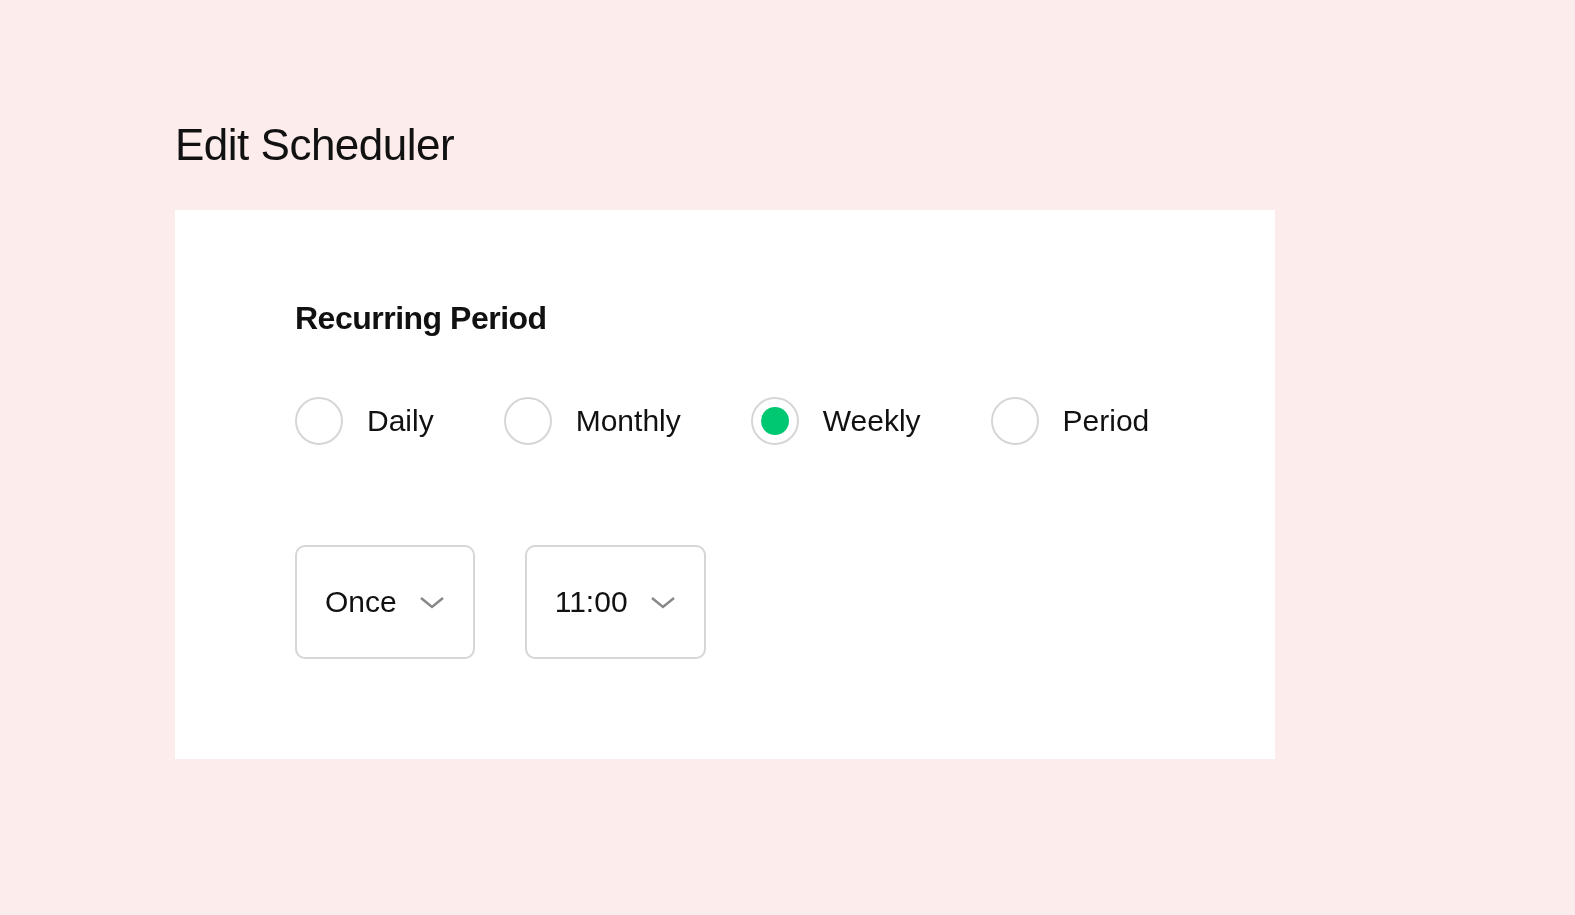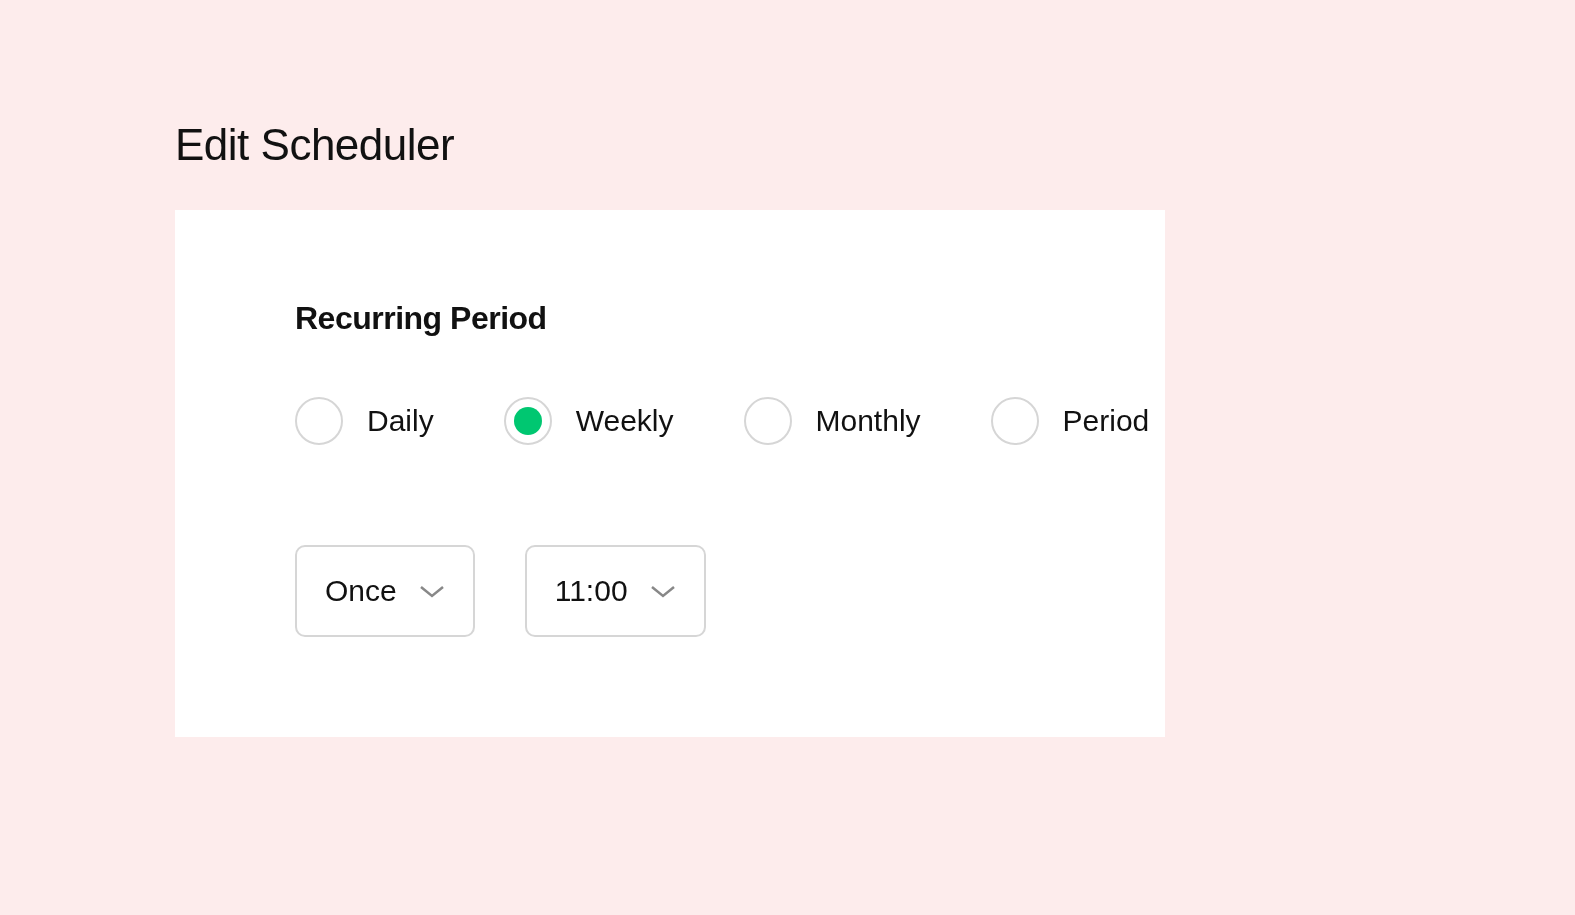--- a/index.html
+++ b/index.html
@@ -13,21 +13,21 @@
     padding-left: 175px;
   }
   .page-title {
     font-size: 44px;
     font-weight: 500;
     letter-spacing: -0.5px;
     margin-bottom: 40px;
   }
   .panel {
     background: #fff;
-    width: 990px;
+    width: 1100px;
     padding: 90px 120px 100px 120px;
   }
   .section-heading {
     font-size: 32px;
     font-weight: 600;
     letter-spacing: -0.5px;
     margin-bottom: 60px;
   }
   .radio-row {
     display: flex;
@@ -64,21 +64,21 @@
   .dropdown-row {
     display: flex;
     gap: 50px;
   }
   .dropdown {
     display: flex;
     align-items: center;
     gap: 22px;
     border: 2px solid #d6d6d6;
     border-radius: 10px;
-    padding: 27px 28px;
+    padding: 38px 28px;
     cursor: pointer;
     background: #fff;
   }
   .dropdown-value {
     font-size: 30px;
     font-weight: 400;
   }
   .chevron {
     width: 26px;
     height: 16px;
@@ -101,26 +101,26 @@
 
 <div class="panel">
   <h2 class="section-heading">Recurring Period</h2>
 
   <div class="radio-row">
     <div class="radio-option">
       <span class="radio-circle"></span>
       <span class="radio-label">Daily</span>
     </div>
     <div class="radio-option">
+      <span class="radio-circle"></span>
+      <span class="radio-label">Monthly</span>
+    </div>
+    <div class="radio-option">
       <span class="radio-circle selected"></span>
       <span class="radio-label">Weekly</span>
-    </div>
-    <div class="radio-option">
-      <span class="radio-circle"></span>
-      <span class="radio-label">Monthly</span>
     </div>
     <div class="radio-option">
       <span class="radio-circle"></span>
       <span class="radio-label">Period</span>
     </div>
   </div>
 
   <div class="dropdown-row">
     <div class="dropdown">
       <span class="dropdown-value">Once</span>

